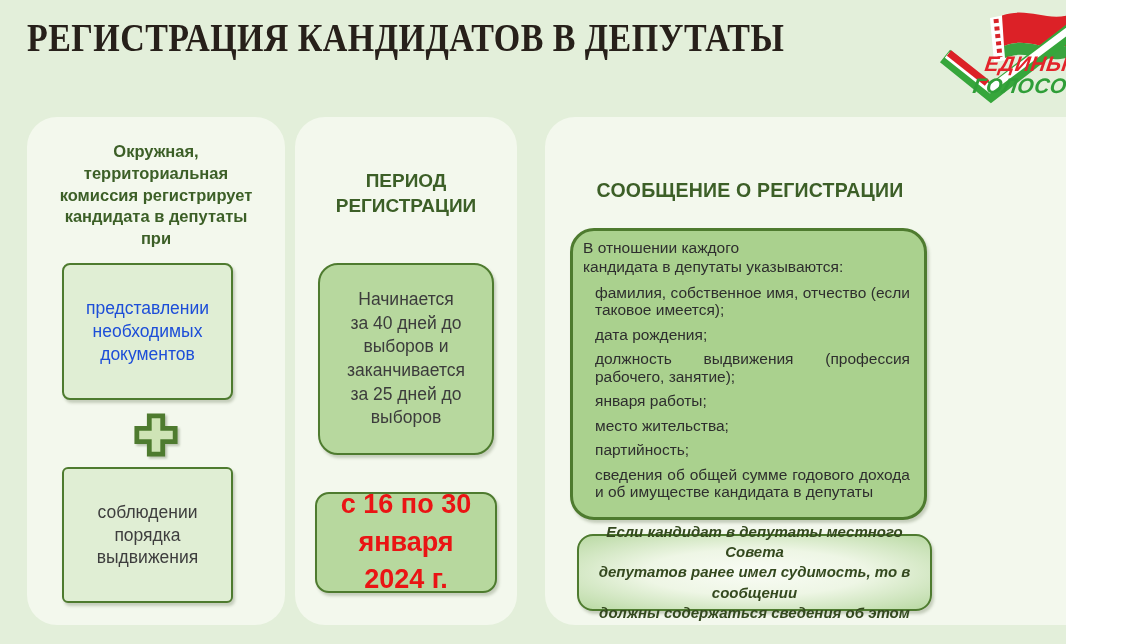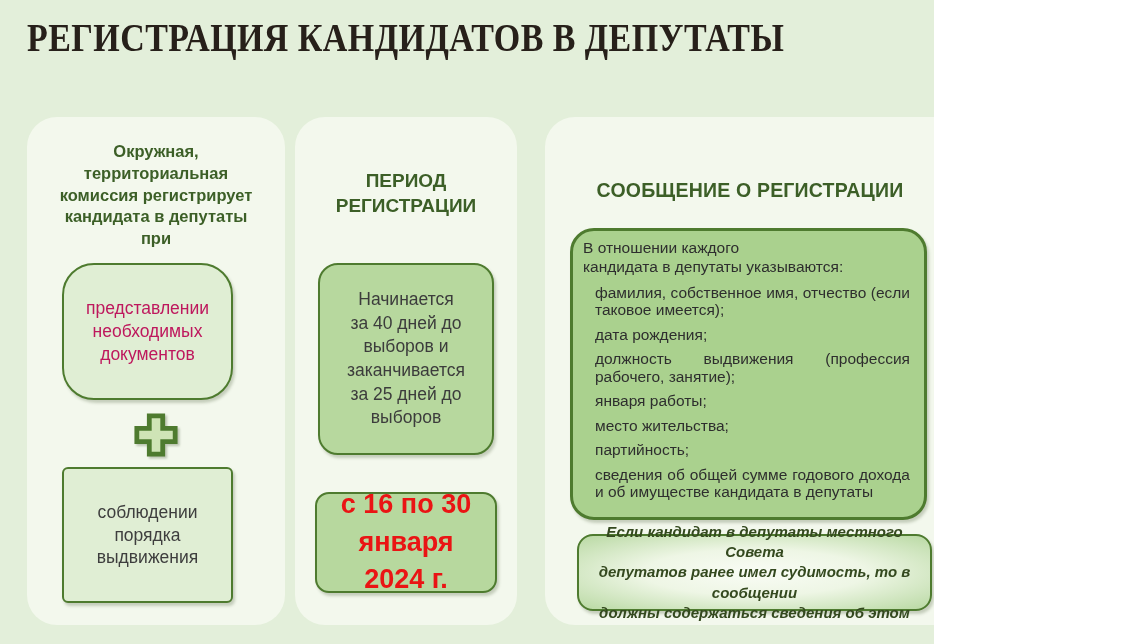--- a/index.html
+++ b/index.html
@@ -1,17 +1,17 @@
 <!DOCTYPE html>
 <html><head>
 <meta charset="utf-8">
 <style>
   html,body { margin:0; padding:0; }
   .canvas {
-    position:relative; width:934px; height:644px;
+    position:relative; width:1066px; height:644px;
     background:#e3efda; overflow:hidden;
     font-family:"Liberation Sans", sans-serif;
   }
   .main-title {
     position:absolute; left:27px; top:14px;
     font-family:"Liberation Serif", serif; font-weight:bold;
     font-size:40px; color:#27201a; white-space:nowrap;
     transform:scaleX(0.85); transform-origin:left top;
     letter-spacing:0.5px;
   }
@@ -36,22 +36,22 @@
   .c3-header { left:25px; width:360px; top:62px; font-size:19.5px; letter-spacing:0.2px; }
   .box {
     position:absolute; border:2.5px solid #4e7b2f;
     display:flex; align-items:center; justify-content:center;
     text-align:center; white-space:pre-line;
     box-shadow:2px 3px 3px rgba(60,80,40,0.25);
     box-sizing:border-box;
   }
   .box-light { background:#e0eed4; }
   .box-green { background:#b7d89e; }
-  .c1-box1 { left:35px; top:146px; width:171px; height:137px; border-radius:32px;
-             font-size:17.5px; color:#be185d; line-height:1.3; }
+  .c1-box1 { left:35px; top:146px; width:171px; height:137px; border-radius:8px;
+             font-size:17.5px; color:#1d4ed8; line-height:1.3; }
   .c1-box2 { left:35px; top:350px; width:171px; height:136px; border-radius:6px;
              font-size:17.5px; color:#3e3e3e; line-height:1.3; }
   .plus-wrap { position:absolute; left:50%; top:294px; transform:translateX(-50%);
                width:46px; height:48px; filter:drop-shadow(2px 2px 1px rgba(60,80,40,0.3)); }
   .c2-box1 { left:23px; top:146px; width:176px; height:192px; border-radius:20px;
              font-size:17.5px; color:#3c3c3c; line-height:1.35; }
   .c2-box2 { left:20px; top:375px; width:182px; height:101px; border-radius:14px;
              font-size:27px; font-weight:bold; color:#ea1414; line-height:1.4; }
   .c3-box {
     position:absolute; left:25px; top:111px; width:357px; height:292px;

